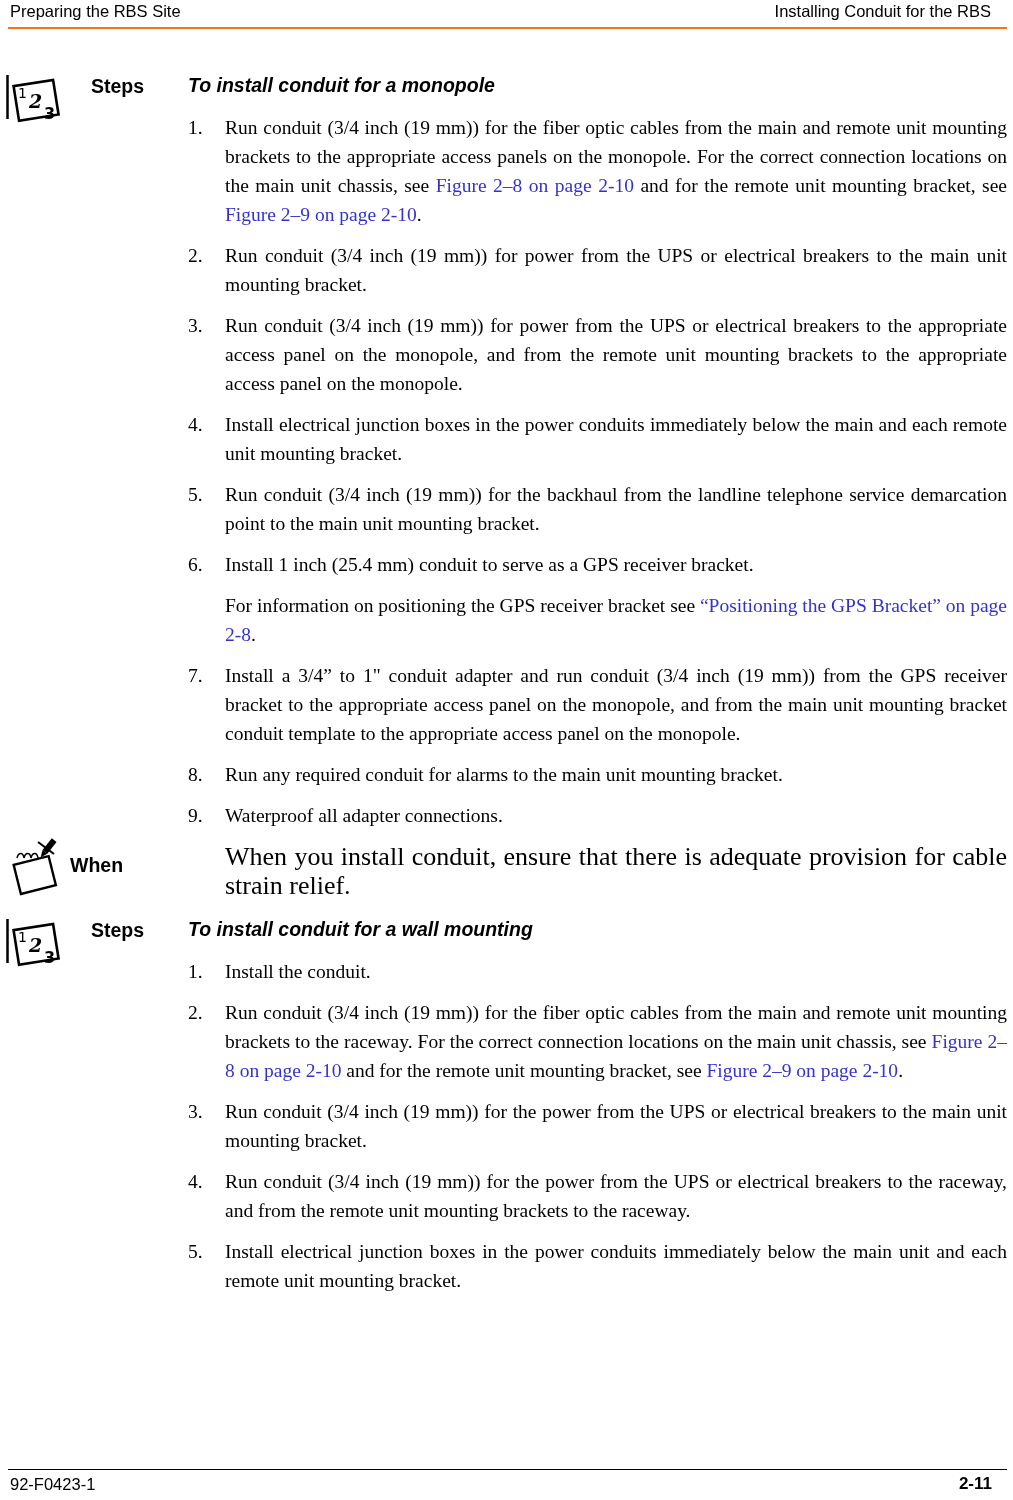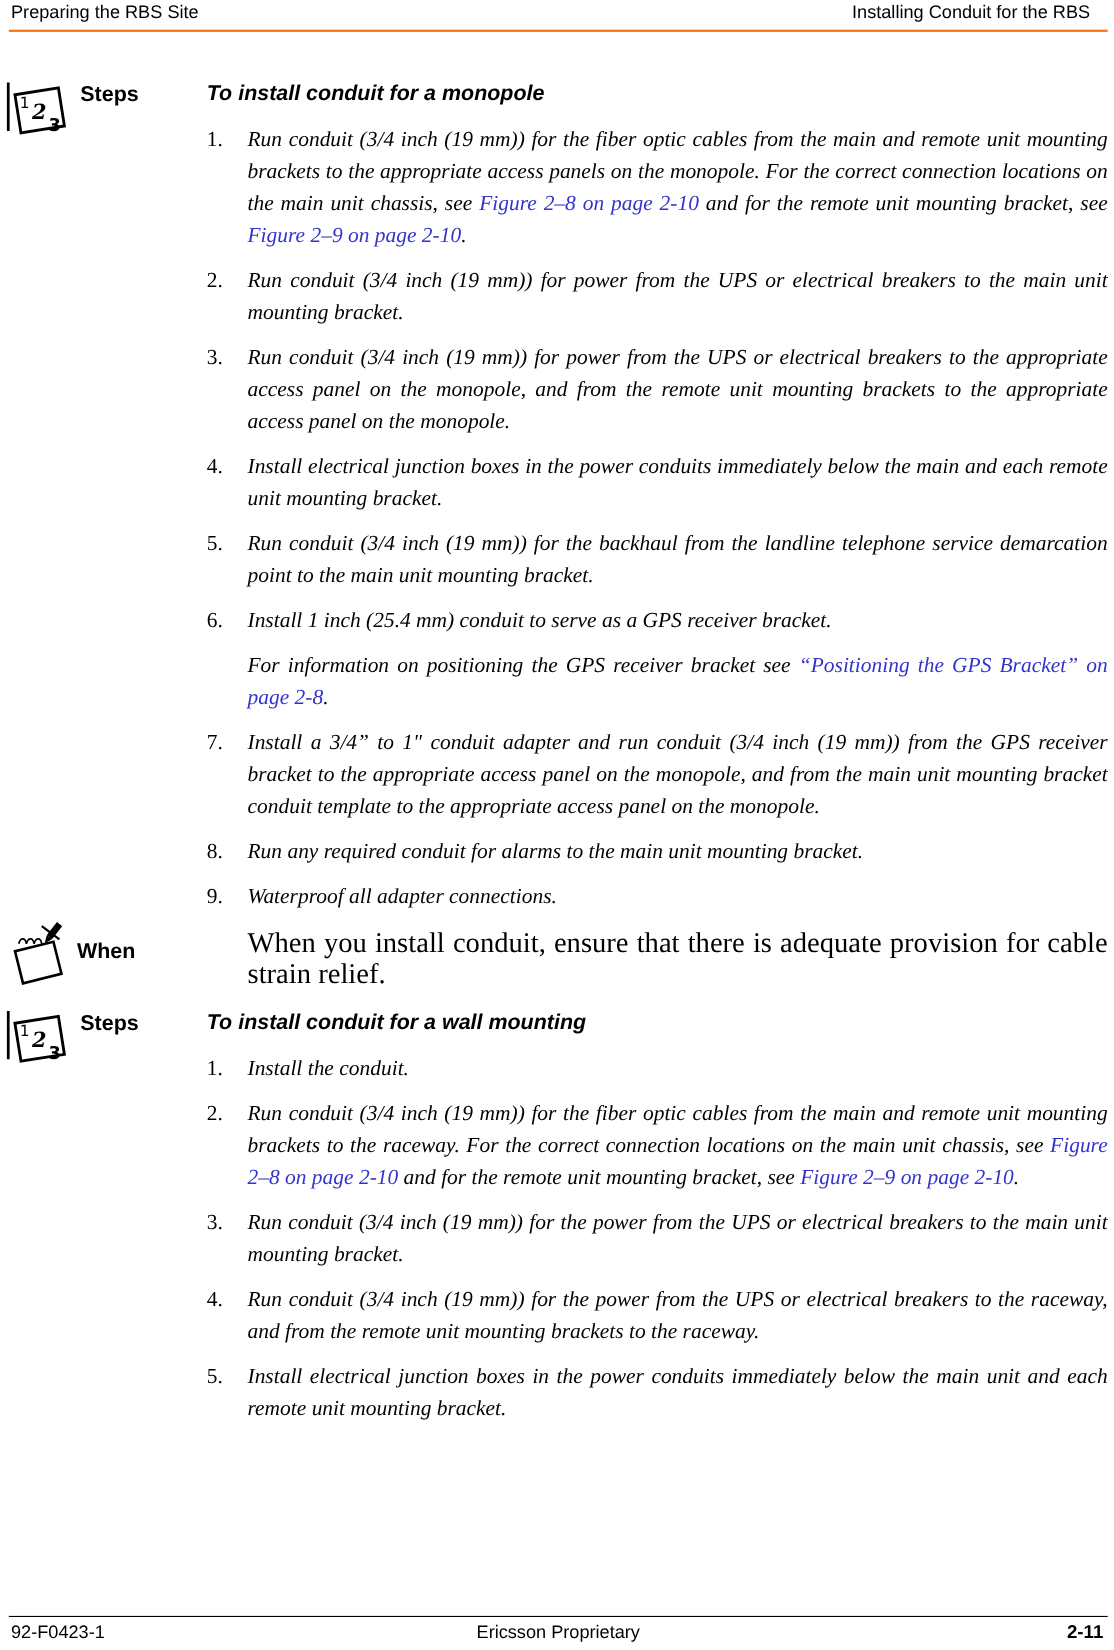--- a/index.html
+++ b/index.html
@@ -27,47 +27,47 @@
   
   .footer {
     position: absolute; left: 8px; right: 6px; bottom: 6px;
     border-top: 1.5px solid #000;
     height: 24px;
     font-family: "Liberation Sans", sans-serif;
     font-size: 16.5px;
   }
   .footer .f-left   { position: absolute; left: 2px; top: 5px; }
   .footer .f-center { position: absolute; left: 0; right: 0; top: 5px; text-align: center; }
-  .footer .f-right  { position: absolute; right: 4px; top: 4px; font-weight: bold; font-size: 17px; }
+  .footer .f-right  { position: absolute; right: 15px; top: 4px; font-weight: bold; font-size: 17px; }
 
   
   .content { position: absolute; top: 72px; left: 0; right: 6px; }
 
   .block { position: relative; padding-left: 188px; }
   .margin { position: absolute; left: 5px; top: 2px; display: flex; align-items: flex-start; }
   .note-block .margin { left: 8px; top: -4px; }
   .marker-label {
     font-family: "Liberation Sans", sans-serif;
     font-weight: bold; font-size: 19.5px;
-    margin-left: 10px; margin-top: 1px;
+    margin-left: 28px; margin-top: 1px;
     color: #000;
   }
   .note-block .marker-label { margin-top: 16px; margin-left: 6px; }
   .icon { display: inline-block; }
 
   .heading {
     font-family: Liberation Sans, sans-serif;
     font-weight: bold; font-style: italic;
     font-size: 19.5px; line-height: 26px;
     margin: 0 0 15px 0;
   }
 
   .step { display: flex; margin-bottom: 12px; font-size: 19.5px; line-height: 29px; }
   .num { width: 37px; flex: none; }
-  .txt { flex: 1; text-align: justify; font-style: italic; }
+  .txt { flex: 1; text-align: justify; }
   .para-extra { margin-top: 12px; text-align: justify; }
 
   .note-block .body { padding-left: 37px; }
   .note-text { font-size: 26px; line-height: 29px; text-align: justify; margin-bottom: 16px; }
   .steps-section { margin-bottom: 2px; }
 
   .link { color: #3333cc; text-decoration: none; cursor: pointer; }
 </style>
 </head>
 <body>
@@ -186,17 +186,16 @@
           <div class="step">
             <span class="num">5.</span>
             <div class="txt"><span>Install electrical junction boxes in the power conduits immediately below the main unit and each remote unit mounting bracket.</span></div>
           </div>
         </div>
       </section>
     </div>
 
   <div class="footer">
     <span class="f-left">92-F0423-1</span>
-    <span class="f-center">Ericsson Proprietary</span>
     <span class="f-right">2-11</span>
   </div>
 
 </div>
 
 </body></html>

